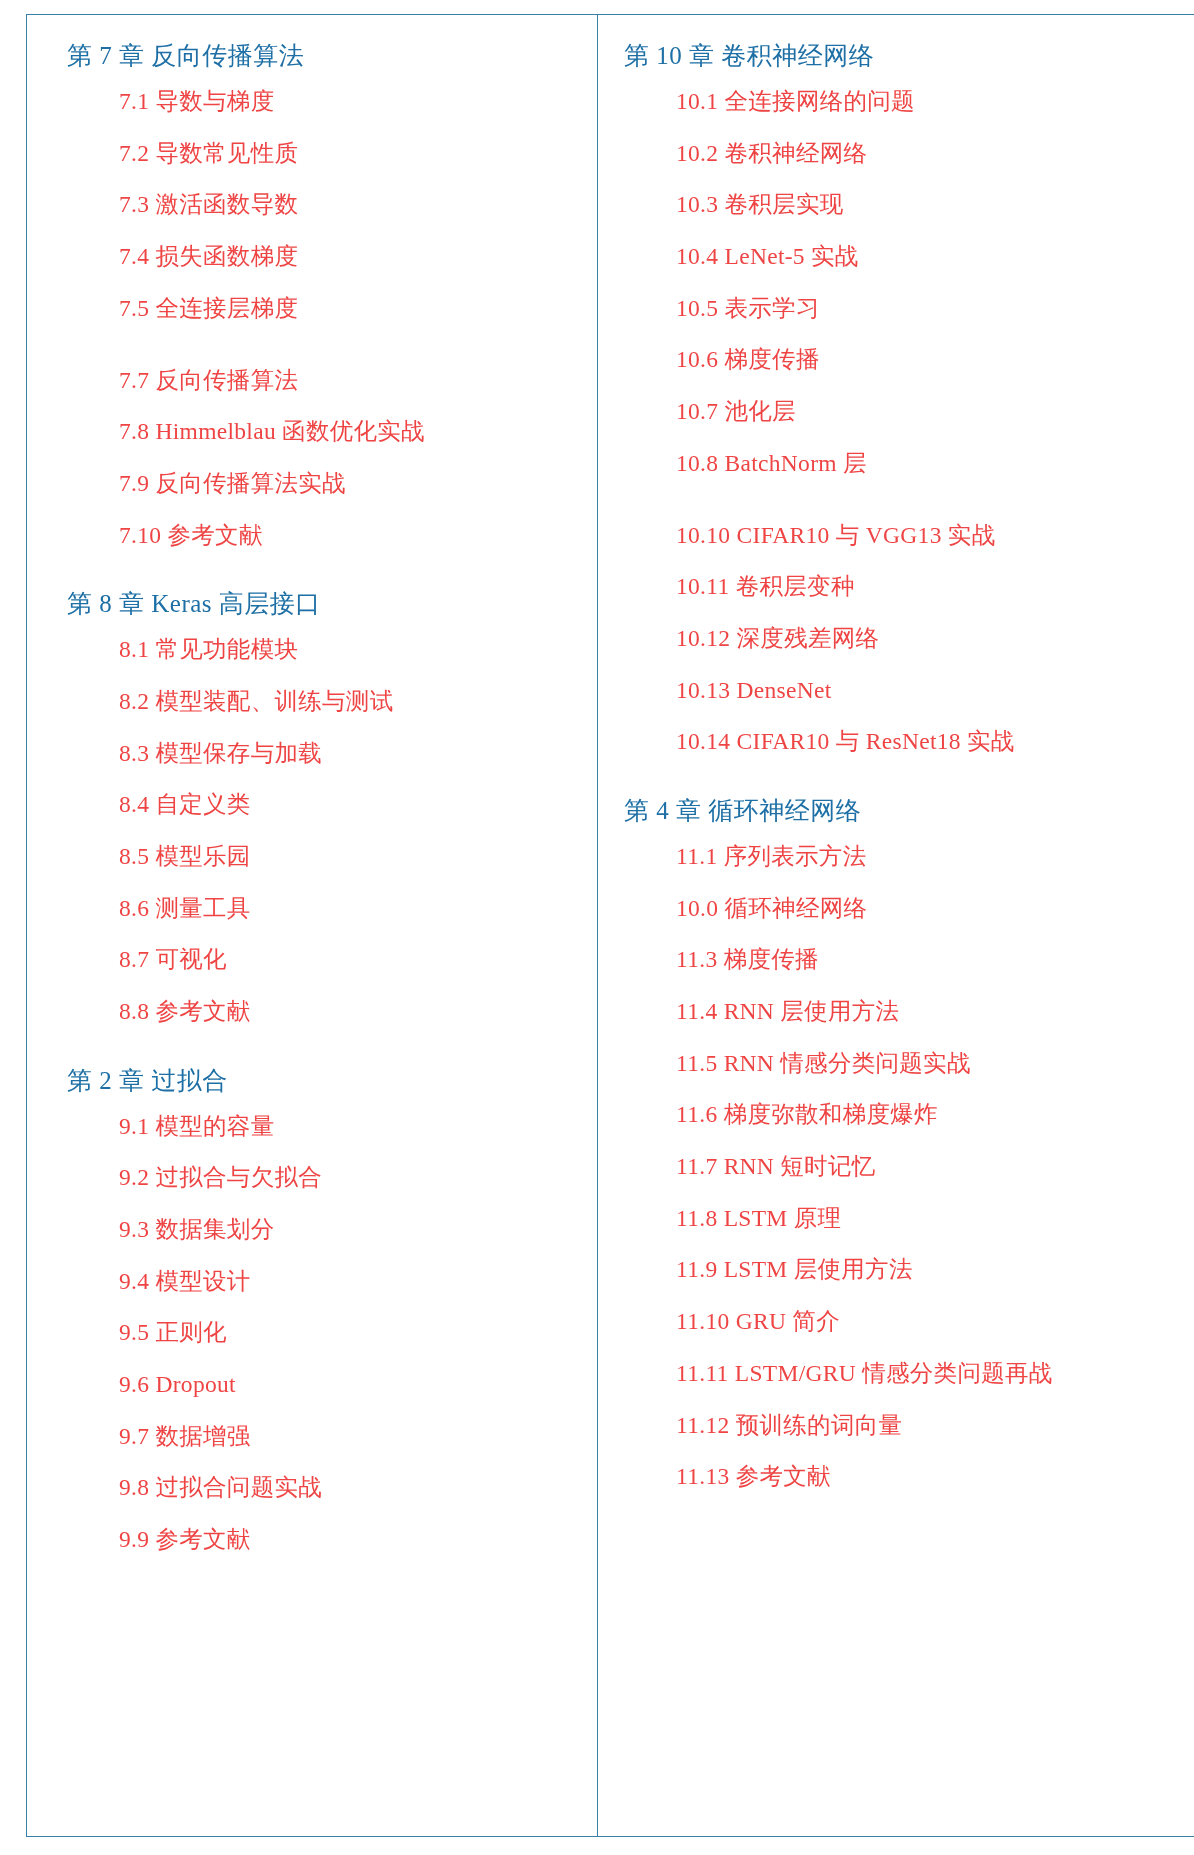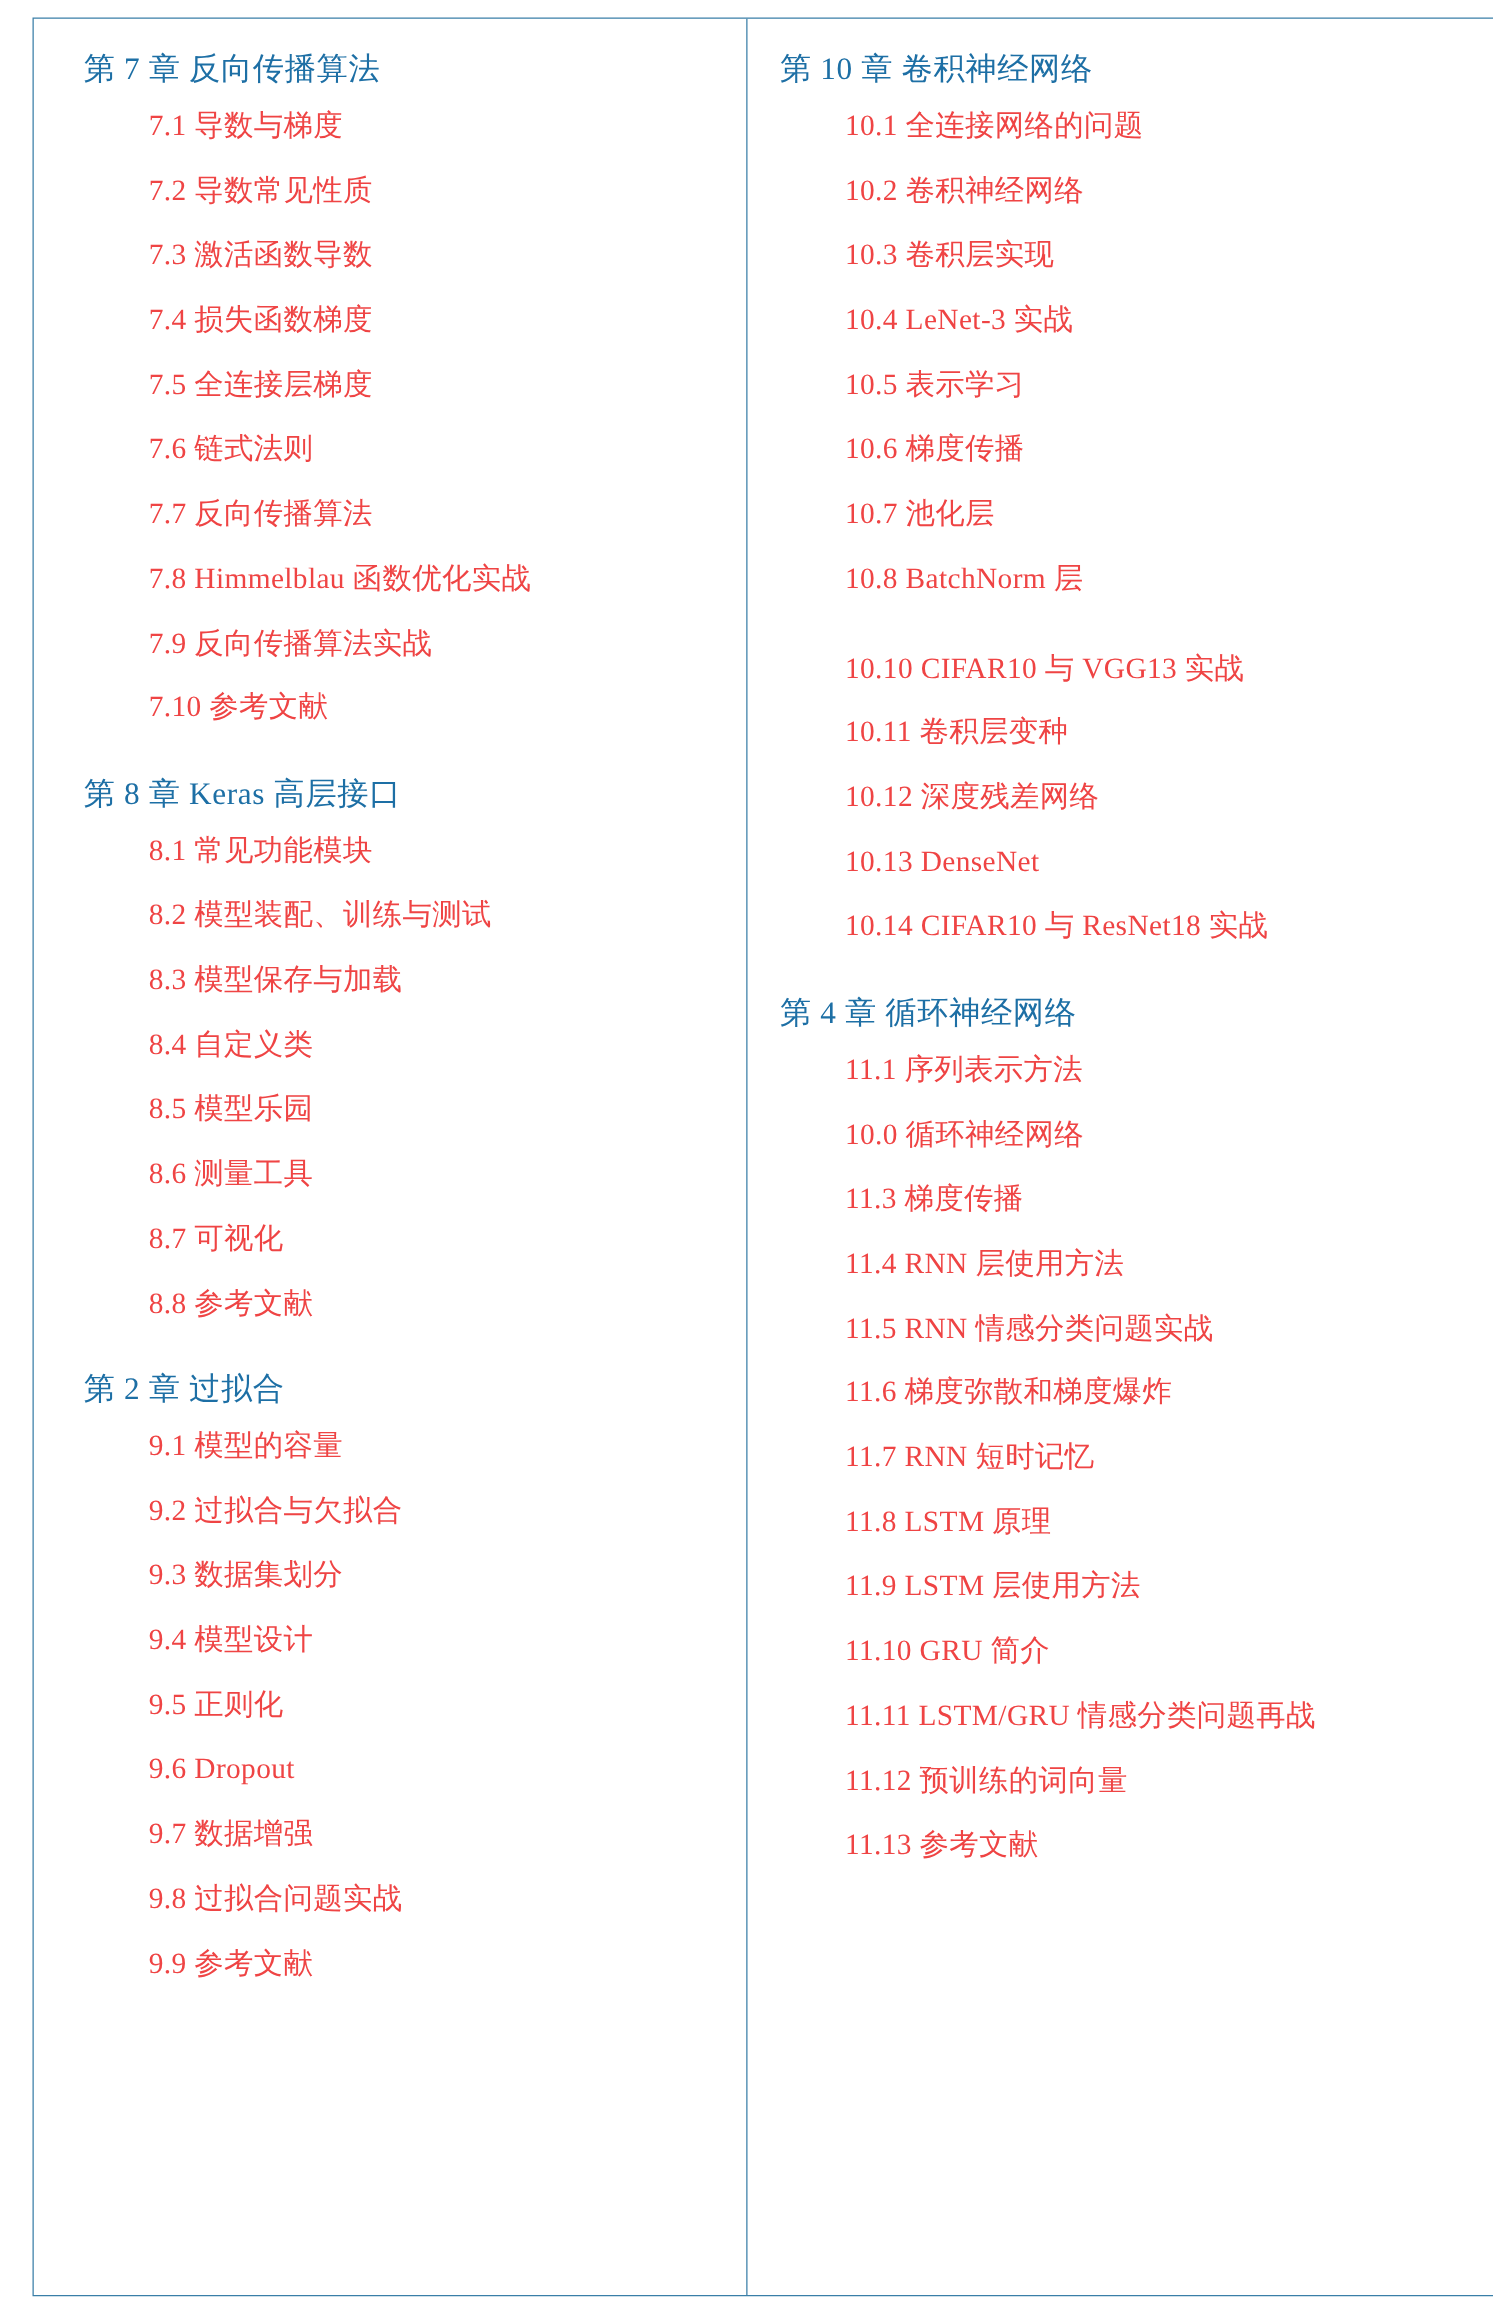--- a/index.html
+++ b/index.html
@@ -79,21 +79,20 @@
         <div class="section">7.1  导数与梯度</div>
         <div class="entry-gap"></div>
         <div class="section">7.2  导数常见性质</div>
         <div class="entry-gap"></div>
         <div class="section">7.3  激活函数导数</div>
         <div class="entry-gap"></div>
         <div class="section">7.4  损失函数梯度</div>
         <div class="entry-gap"></div>
         <div class="section">7.5  全连接层梯度</div>
         <div class="entry-gap"></div>
-        <div class="section">7.6  链式法则</div>
         <div class="entry-gap"></div>
         <div class="section">7.7  反向传播算法</div>
         <div class="entry-gap"></div>
         <div class="section">7.8 Himmelblau 函数优化实战</div>
         <div class="entry-gap"></div>
         <div class="section">7.9  反向传播算法实战</div>
         <div class="entry-gap"></div>
         <div class="section">7.10  参考文献</div>
       </div>
       <div class="block-gap"></div>
@@ -142,21 +141,21 @@
   <div class="col col-right">
       <div class="block">
         <div class="chapter">第 10 章  卷积神经网络</div>
         <div class="chapter-gap"></div>
         <div class="section">10.1  全连接网络的问题</div>
         <div class="entry-gap"></div>
         <div class="section">10.2  卷积神经网络</div>
         <div class="entry-gap"></div>
         <div class="section">10.3  卷积层实现</div>
         <div class="entry-gap"></div>
-        <div class="section">10.4 LeNet-3 实战</div>
+        <div class="section">10.4 LeNet-5 实战</div>
         <div class="entry-gap"></div>
         <div class="section">10.5  表示学习</div>
         <div class="entry-gap"></div>
         <div class="section">10.6  梯度传播</div>
         <div class="entry-gap"></div>
         <div class="section">10.7  池化层</div>
         <div class="entry-gap"></div>
         <div class="section">10.8 BatchNorm 层</div>
         <div class="entry-gap"></div>
         <div class="entry-gap"></div>

